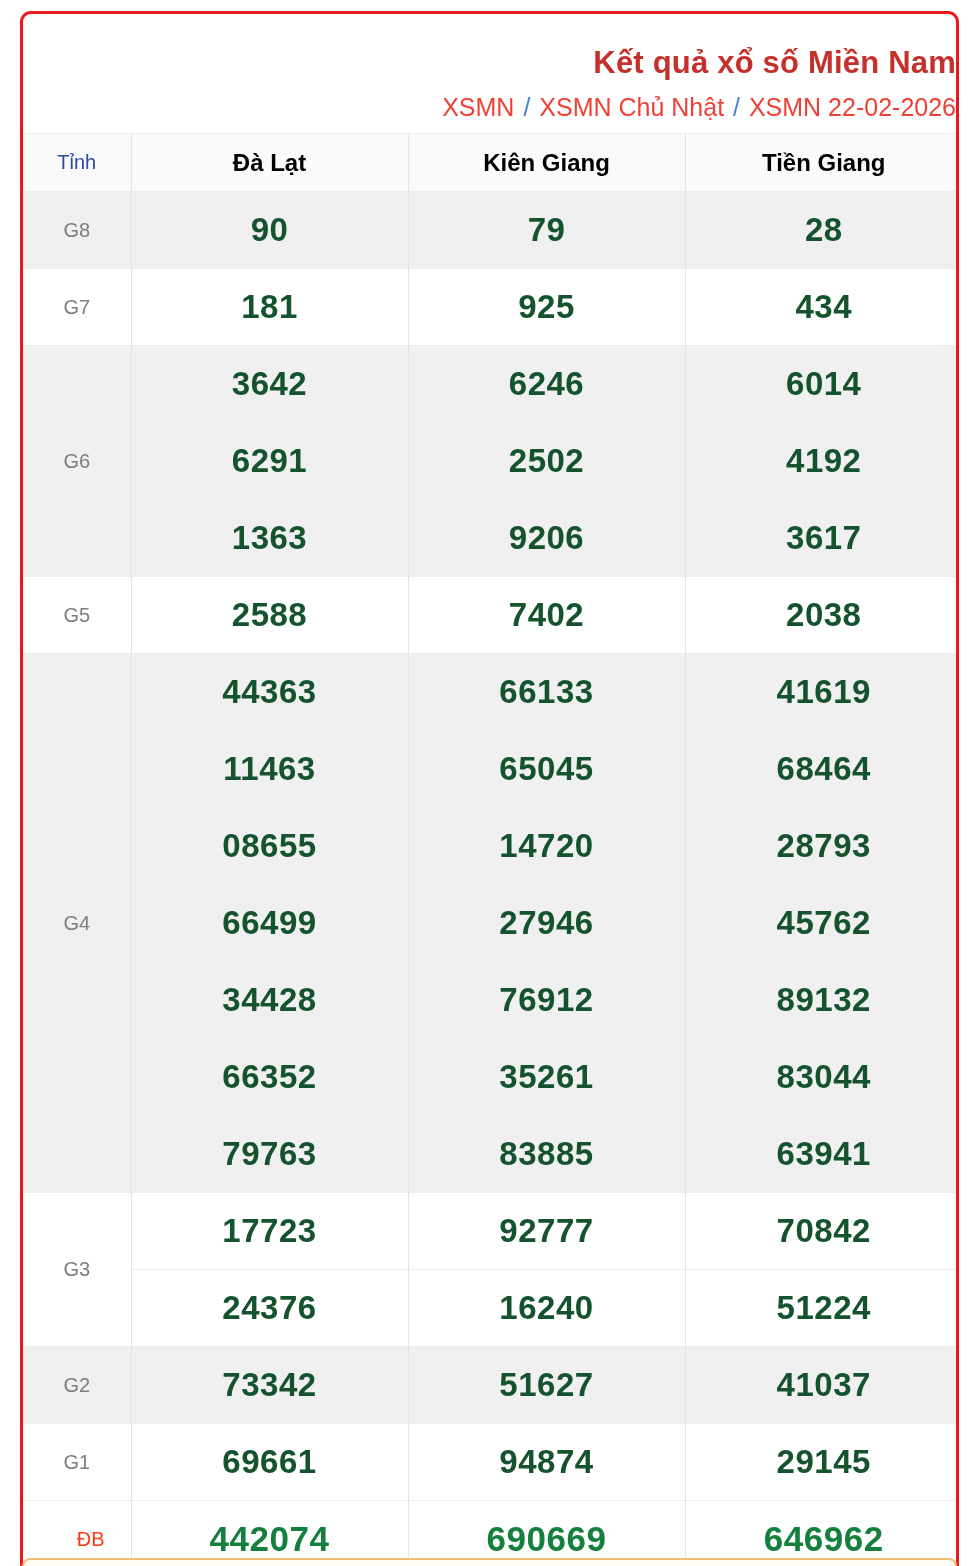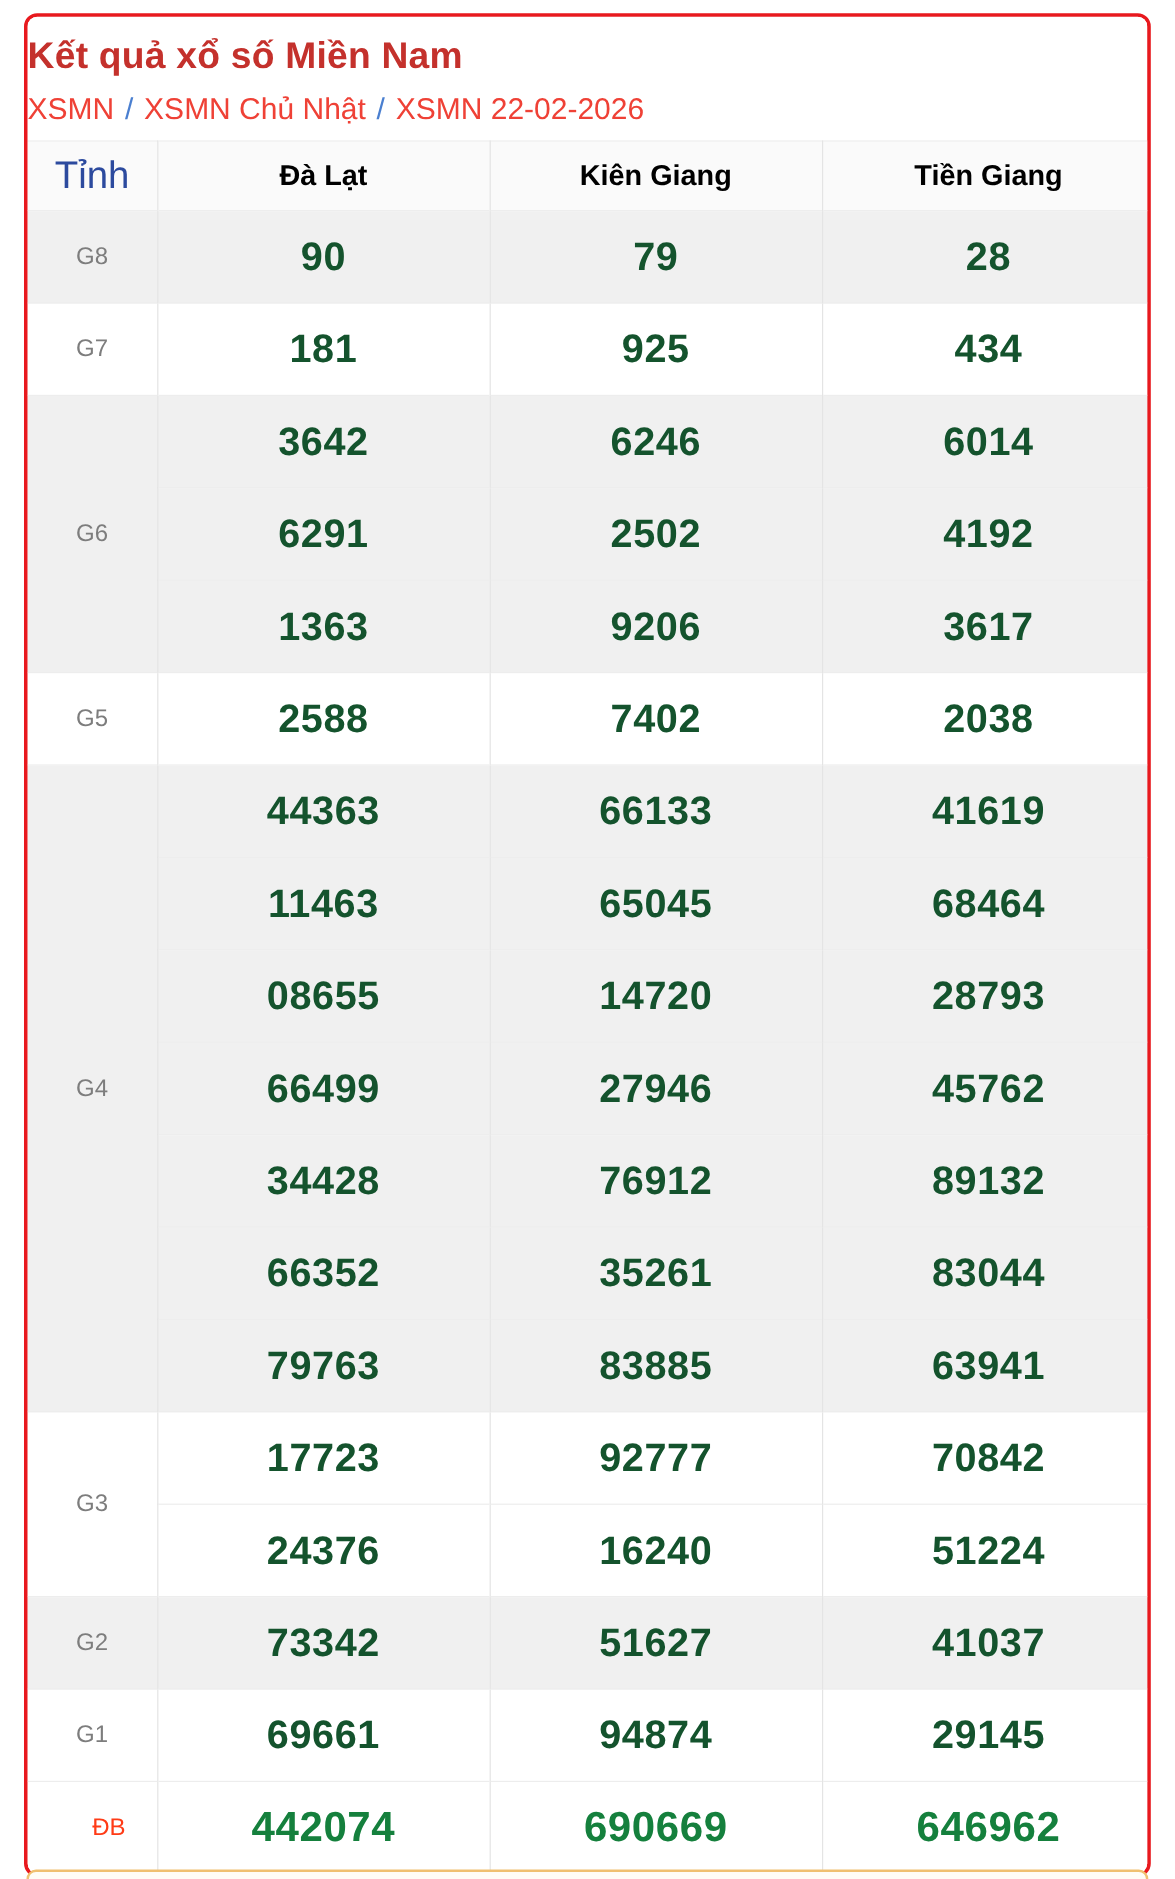--- a/index.html
+++ b/index.html
@@ -24,21 +24,22 @@
     border: 3px solid #e8191e;
     border-radius: 11px;
     background: #ffffff;
     box-sizing: border-box;
     overflow: hidden;
   }
 
   .card-header {
     padding: 14px 0 10px 0;
     background: #ffffff;
-    text-align: left;
+    text-align: right;
+    margin-top: 16px;
   }
 
   .card-title {
     margin: 0;
     font-size: 31px;
     font-weight: bold;
     color: #c4312c;
     letter-spacing: 0.2px;
     line-height: 1.25;
   }
@@ -75,21 +76,21 @@
     border-right: none;
   }
 
   thead th {
     background: #fafafa;
     height: 57px;
     border-top: none;
   }
   thead th.th-tinh {
     color: #2c4a9e;
-    font-size: 32px;
+    font-size: 20px;
     font-weight: normal;
     text-align: center;
   }
   thead th.th-prov {
     color: #000000;
     font-size: 24px;
     font-weight: bold;
   }
 
   tbody tr.shade > td { background: #f0f0f0; }

